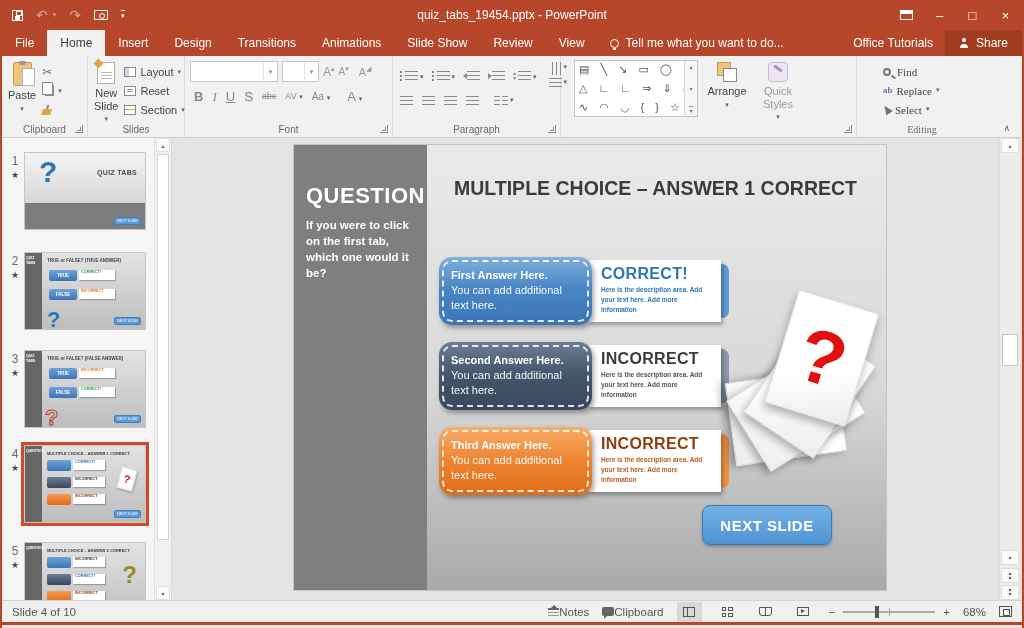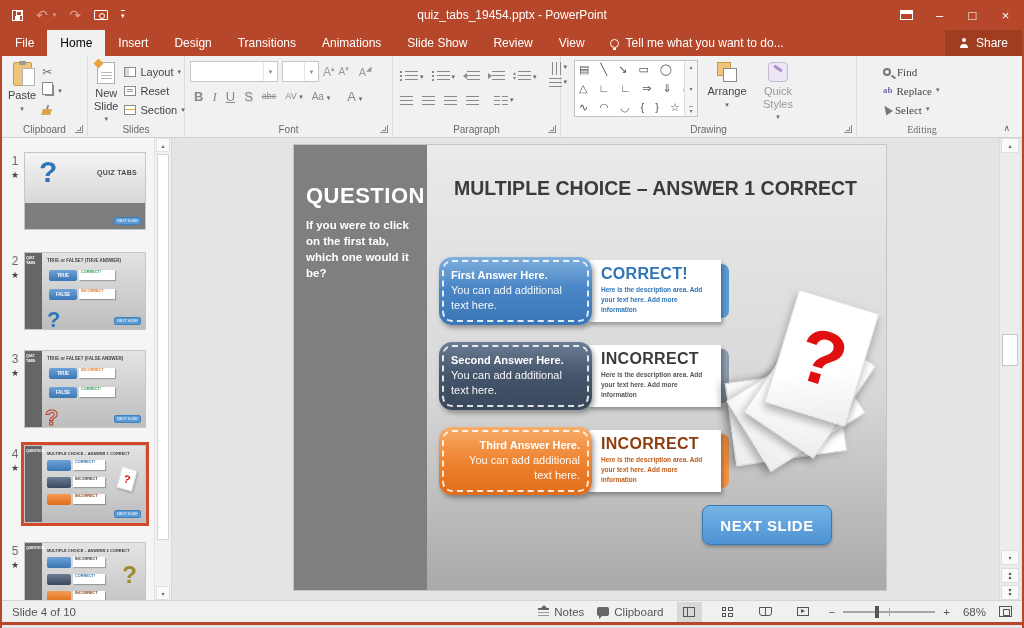--- a/index.html
+++ b/index.html
@@ -23,21 +23,21 @@
   .title-text { position:absolute; left:50%; top:0; transform:translateX(-50%); height:30px;
                 display:flex; align-items:center; font-size:12px; white-space:nowrap; }
   .win-controls { position:absolute; right:0; top:0; height:30px; display:flex; }
   .win-btn { width:33px; height:30px; display:flex; align-items:center; justify-content:center; font-size:13px; color:#fff; }
   .i-ribopt { width:13px; height:10px; border:1px solid #fff; position:relative; }
   .i-ribopt::before { content:""; position:absolute; left:0; top:0; right:0; height:3px; background:#fff; }
 
   
   .tabrow { position:absolute; left:0; top:30px; right:0; height:26px; background:#b7472a; display:flex; align-items:stretch; color:#fff; font-size:12px; }
   .rtab { display:flex; align-items:center; padding:0 13px; white-space:nowrap; }
-  .rtab.active { background:#f1f1f1; color:#000000; }
+  .rtab.active { background:#f1f1f1; color:#404040; }
   .tellme { display:flex; align-items:center; gap:7px; padding:0 12px; white-space:nowrap; }
   .i-bulb { width:9px; height:9px; border:1px solid #fff; border-radius:50%; position:relative; }
   .i-bulb::after { content:""; position:absolute; left:2px; bottom:-3px; width:3px; height:2px; background:#fff; }
   .tabrow-right { margin-left:auto; display:flex; align-items:stretch; }
   .office-tut { display:flex; align-items:center; padding:0 12px; white-space:nowrap; }
   .share-btn { display:flex; align-items:center; gap:7px; padding:0 14px; background:#a03c1f; white-space:nowrap; }
   .i-person { width:10px; height:10px; position:relative; }
   .i-person::before { content:""; position:absolute; left:3px; top:0; width:4px; height:4px; background:#fff; border-radius:50%; }
   .i-person::after { content:""; position:absolute; left:1px; bottom:0; width:8px; height:4px; background:#fff; border-radius:4px 4px 0 0; }
 
@@ -126,21 +126,21 @@
   .qpanel h2 { font-size:22px; font-weight:bold; letter-spacing:.5px; }
   .qpanel p { margin-top:8px; font-size:11.5px; font-weight:bold; line-height:1.4; }
   .slide-title { position:absolute; left:160px; top:32px; font-size:19.5px; font-weight:bold; color:#3b3b3b; white-space:nowrap; }
   .answer-row { position:absolute; left:145px; width:300px; height:68px; }
   .atab { position:absolute; left:0; top:0; width:153px; height:68px; border-radius:13px; box-shadow:2px 3px 5px rgba(0,0,0,.35); color:#fff; padding:11px 12px; }
   .atab::before { content:""; position:absolute; inset:3px; border:2px dashed rgba(255,255,255,.85); border-radius:10px; pointer-events:none; }
   .atab .t1 { font-size:11px; font-weight:bold; line-height:1.35; }
   .atab .t2 { font-size:11px; line-height:1.35; opacity:.95; }
   .a-blue  { background:linear-gradient(180deg,#7fb0dd,#4a86c5 45%,#3a76b5); }
   .a-slate { background:linear-gradient(180deg,#6b7d94,#44546a 50%,#3a485c); }
-  .a-orange{ background:linear-gradient(180deg,#f8ad6a,#ee8330 50%,#e06d1a);text-align:right; }
+  .a-orange{ background:linear-gradient(180deg,#f8ad6a,#ee8330 50%,#e06d1a); }
   .accent { position:absolute; left:276px; top:7px; width:14px; height:54px; border-radius:0 7px 7px 0; }
   .acc-blue { background:#5b9bd5; } .acc-slate { background:#8d9aae; } .acc-orange { background:#f09243; }
   .acard { position:absolute; left:150px; top:3px; width:132px; height:62px; background:#fff; box-shadow:2px 3px 4px rgba(0,0,0,.3); padding:5px 8px 0 12px; }
   .acard .result { font-size:16px; font-weight:bold; letter-spacing:.3px; }
   .acard .desc { margin-top:2px; font-size:6.5px; font-weight:bold; line-height:1.5; width:112px; }
   .r-blue { color:#2e75b6; } .r-dark { color:#3b3b3b; } .r-brown { color:#8e3d0e; }
   .d-blue { color:#2e75b6; } .d-dark { color:#555; } .d-orange { color:#bf5b16; }
   .qcards { position:absolute; left:448px; top:148px; width:150px; height:180px; }
   .qcard { position:absolute; background:linear-gradient(160deg,#fff 60%,#ececec); border:1px solid #e0e0e0; box-shadow:0 5px 9px rgba(0,0,0,.3); }
   .qc-b1 { left:2px; top:68px; width:84px; height:112px; transform:rotate(82deg); }
@@ -156,21 +156,21 @@
   .vscroll { position:absolute; right:2px; top:138px; width:21px; height:462px; background:#ececec; border-left:1px solid #dcdcdc; }
   .vscroll .sb { position:absolute; left:1px; right:1px; height:15px; background:#fafafa; border:1px solid #dedede; font-size:6px; color:#666; display:flex; align-items:center; justify-content:center; }
   .vthumb { position:absolute; left:2px; right:2px; top:196px; height:32px; background:#fff; border:1px solid #c6c6c6; }
   .dbl { display:flex; flex-direction:column; line-height:.55; font-size:6px; }
 
   
   .statusbar { position:absolute; left:0; right:0; top:600px; height:25px; background:#f0f0f0; border-top:1px solid #d4d4d4;
                display:flex; align-items:center; font-size:11.5px; color:#555; border-bottom:3px solid #b7472a; }
   .sb-left { margin-left:10px; }
   .sb-right { margin-left:auto; display:flex; align-items:center; gap:13px; padding-right:10px; }
-  .sb-item { display:flex; align-items:center; gap:5px; }
+  .sb-item { display:flex; align-items:center; }
   .i-notes { width:11px; height:9px; border-top:2px solid #666; background:repeating-linear-gradient(to bottom,transparent 0 2px,#999 2px 3px); position:relative; margin-top:2px; }
   .i-notes::before { content:""; position:absolute; left:3px; top:-5px; width:0; height:0; border-left:3px solid transparent; border-right:3px solid transparent; border-bottom:3px solid #666; }
   .i-comment { width:12px; height:9px; background:#666; border-radius:2px; position:relative; }
   .i-comment::after { content:""; position:absolute; left:2px; bottom:-3px; border-left:3px solid #666; border-bottom:3px solid transparent; }
   .view-btn { width:25px; height:20px; display:flex; align-items:center; justify-content:center; }
   .view-btn.sel { background:#d8d8d8; }
   .iv-normal { width:12px; height:10px; border:1px solid #555; position:relative; }
   .iv-normal::before { content:""; position:absolute; left:0; top:0; width:3px; height:8px; border-right:1px solid #555; }
   .iv-sorter { width:11px; height:10px; display:grid; grid-template-columns:1fr 1fr; gap:2px; }
   .iv-sorter span { border:1px solid #555; }
@@ -218,20 +218,21 @@
     <span class="rtab">Transitions</span>
     <span class="rtab">Animations</span>
     <span class="rtab">Slide Show</span>
     <span class="rtab">Review</span>
     <span class="rtab">View</span>
     <span class="tellme">
       <span class="i-bulb"></span>
       <span>Tell me what you want to do...</span>
     </span>
     <span class="tabrow-right">
+      <span class="office-tut">Office Tutorials</span>
       <span class="share-btn">
         <span class="i-person"></span>
         <span>Share</span>
       </span>
     </span>
   </div>
 
   <div class="ribbon">
 
     <div class="rgroup" style="width:86px;">
@@ -379,21 +380,20 @@
           <span class="i-arrange"></span>
           <span class="cap">Arrange</span>
           <span class="drop">▾</span>
         </div>
         <div class="bigbtn gray" style="width:44px;">
           <span class="i-quick"></span>
           <span class="cap gray">Quick Styles</span>
           <span class="drop">▾</span>
         </div>
       </div>
-      <div class="rgroup-label">Drawing</div>
       <span class="dlg"></span>
     </div>
 
     <div class="rgroup" style="width:130px;border-right:none;font-family:Liberation Serif, serif;">
       <div style="display:flex;flex-direction:column;padding-top:2px;padding-left:20px;">
         <div class="srow">
             <span class="i-find"></span>
             <span>Find</span>
           </div>
         <div class="srow">

